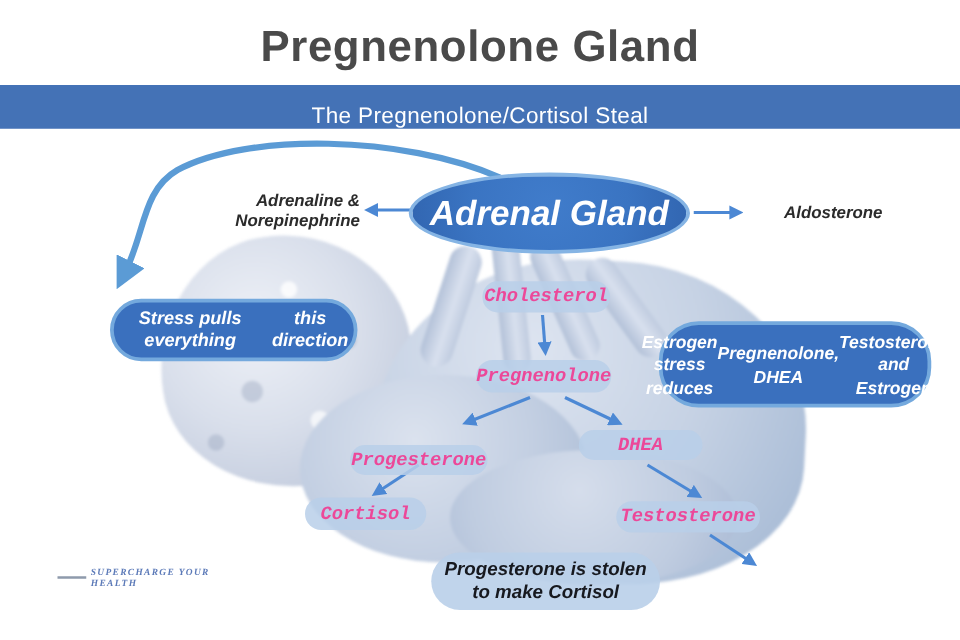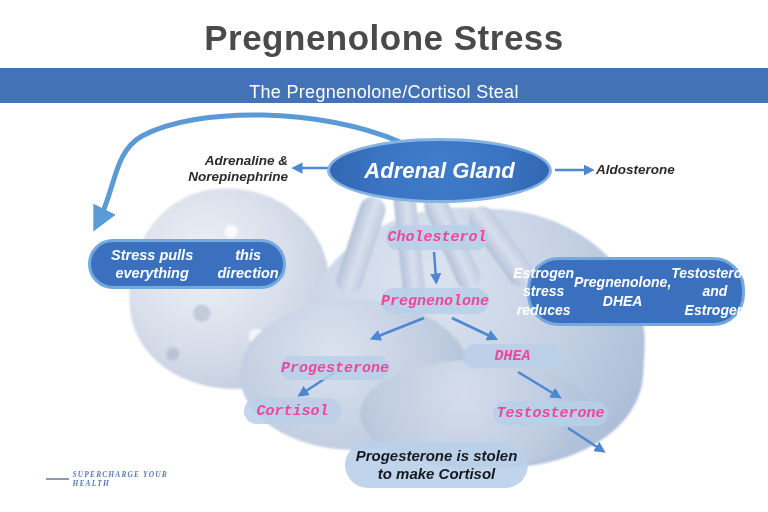--- a/index.html
+++ b/index.html
@@ -44,21 +44,21 @@
   .v4{left:488px;top:200px;width:26px;height:92px;transform:rotate(-36deg);}
 
   
   svg.flow{left:0;top:0;z-index:3;}
 
   
   .gland-ellipse{left:327px;top:138px;width:225px;height:65px;border-radius:50%;
       background:radial-gradient(circle at 50% 40%, #407ccb 0%, #3a74c2 55%, #3165b0 100%);
       border:3px solid #85b4e4;box-sizing:border-box;z-index:4;
       display:flex;align-items:center;justify-content:center;}
-  .gland-ellipse span{color:#fff;font-size:22px;font-weight:bold;font-style:italic;}
+  .gland-ellipse span{color:#fff;font-size:28px;font-weight:bold;font-style:italic;}
 
   
   .dark-box{background:#3a70be;border:3px solid #74a9dd;box-sizing:border-box;z-index:5;
             display:flex;align-items:center;justify-content:center;
             color:#fff;font-weight:bold;font-style:italic;text-align:center;}
   .stress-box{left:88px;top:239px;width:198px;height:50px;border-radius:25px;font-size:14.5px;line-height:1.25;}
   .constant-box{left:527px;top:257px;width:218px;height:69px;border-radius:32px;font-size:14px;line-height:1.3;}
 
   
   .pill{background:rgba(185,207,233,.85);z-index:4;box-sizing:border-box;
@@ -72,39 +72,39 @@
   .p-test{left:493px;top:401px;width:115px;height:25px;border-radius:13px;font-size:15px;}
   .p-estr{left:583px;top:455px;width:96px;height:27px;border-radius:14px;font-size:15px;}
   .stolen-box{left:345px;top:442px;width:183px;height:46px;border-radius:23px;z-index:5;
         background:rgba(185,207,233,.9);display:flex;flex-direction:column;
         align-items:center;justify-content:center;color:#17191f;
         font-weight:bold;font-style:italic;font-size:15px;line-height:1.2;}
 
   
   .side-label{z-index:5;color:#2b2b2b;font-weight:bold;font-style:italic;font-size:13.5px;line-height:1.15;}
   .adr-label{left:172px;top:153px;width:116px;text-align:right;}
-  .ald-label{left:596px;top:162px;width:110px;text-align:left;}
+  .ald-label{left:596px;top:162px;width:110px;text-align:right;}
 
   
   .logo{left:30px;top:452px;width:170px;z-index:6;font-family:"Liberation Serif", serif;}
   .logo-row{display:flex;align-items:baseline;}
   .logo-dr{font-size:29px;color:#7b8698;letter-spacing:0px;}
   .logo-jockers{font-size:29px;color:#9aa5b8;letter-spacing:0px;}
   .logo-com{font-size:12px;color:#9aa5b8;letter-spacing:1px;}
-  .logo-tagline-row{display:flex;align-items:center;margin-top:18px;margin-left:16px;}
+  .logo-tagline-row{display:flex;align-items:center;margin-top:1px;margin-left:16px;}
   .logo-rule{width:24px;height:1.5px;background:#8e9aac;margin-right:4px;}
   .logo-tagline{font-size:7.5px;font-style:italic;font-weight:bold;color:#5c7ab8;letter-spacing:1.1px;
                 font-family:"Liberation Serif", serif;}
 </style>
 </head>
 <body>
 
 <div class="stage">
 
-  <div class="abs title">Pregnenolone Stress</div>
+  <div class="abs title">Pregnenolone Gland</div>
   <div class="abs banner">
     <span>The Pregnenolone/Cortisol Steal</span>
   </div>
 
   <div class="abs illus">
     <div class="abs lump"></div>
     <div class="abs kidney"></div>
     <div class="abs lobe"></div>
     <div class="abs lobe2"></div>
     <div class="abs vessel v1"></div>

